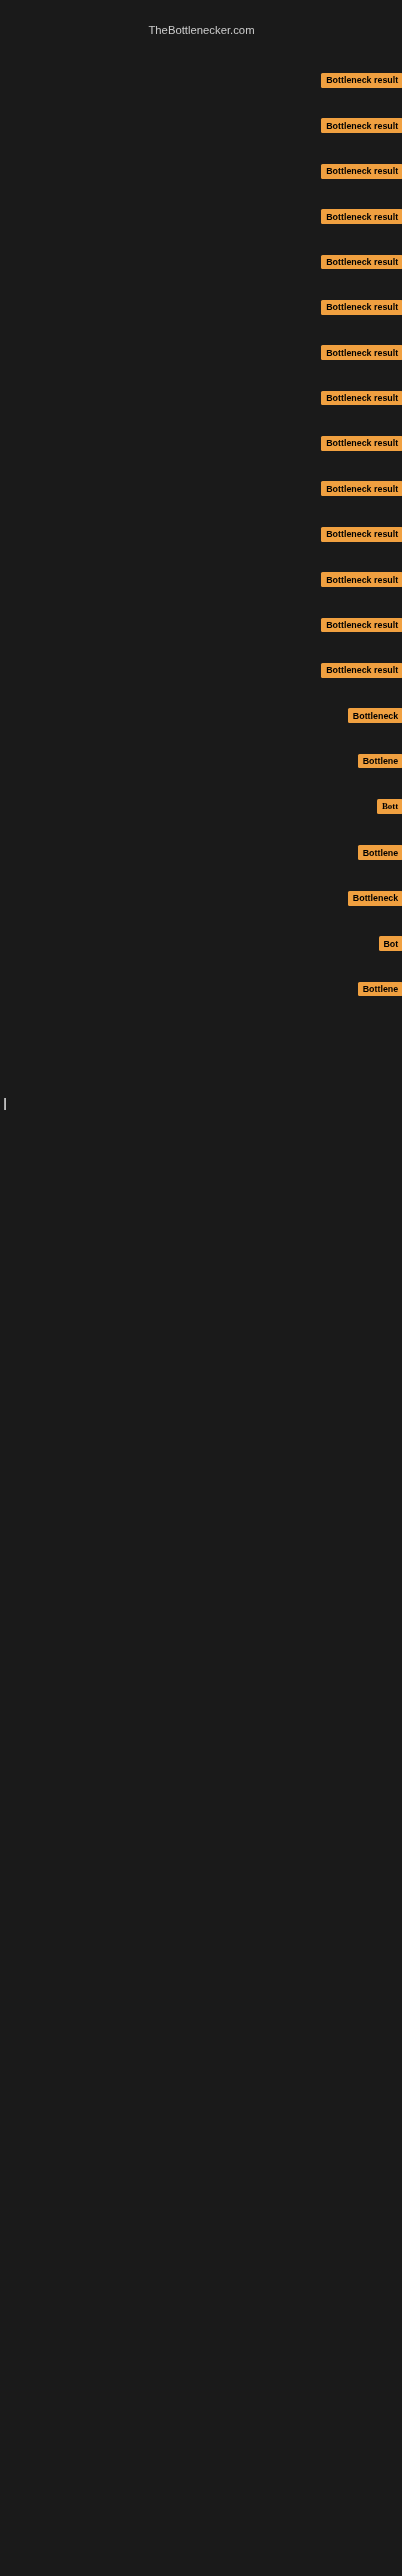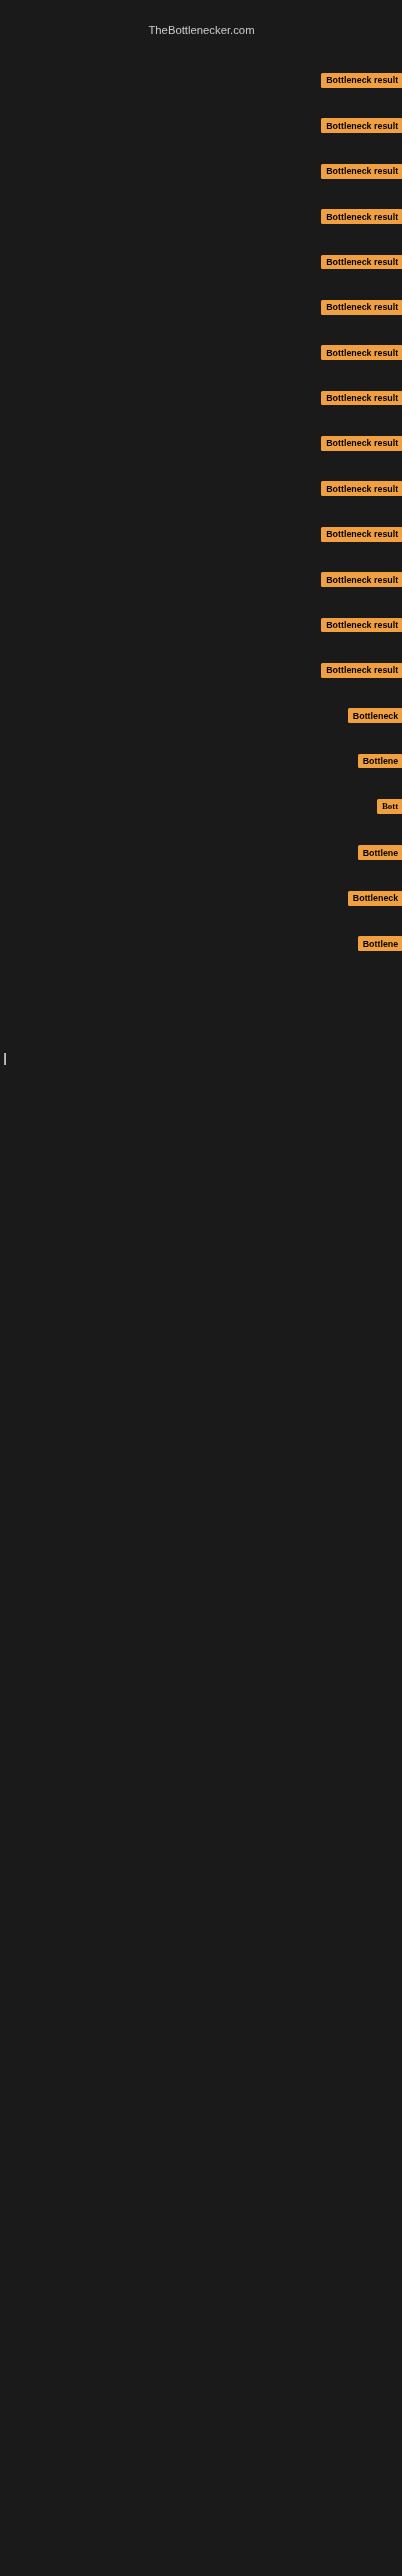--- a/index.html
+++ b/index.html
@@ -65,20 +65,21 @@
     <div class="bottleneck-item" style="padding-top: 13px; padding-bottom: 13px;"><span class="bottleneck-badge">Bottleneck result</span></div>
     <div class="bottleneck-item" style="padding-top: 13px; padding-bottom: 13px;"><span class="bottleneck-badge">Bottleneck result</span></div>
     <div class="bottleneck-item" style="padding-top: 13px; padding-bottom: 13px;"><span class="bottleneck-badge">Bottleneck result</span></div>
     <div class="bottleneck-item" style="padding-top: 13px; padding-bottom: 13px;"><span class="bottleneck-badge">Bottleneck result</span></div>
     <div class="bottleneck-item" style="padding-top: 13px; padding-bottom: 13px;"><span class="bottleneck-badge">Bottleneck result</span></div>
     <div class="bottleneck-item" style="padding-top: 13px; padding-bottom: 13px;"><span class="bottleneck-badge">Bottleneck</span></div>
     <div class="bottleneck-item" style="padding-top: 13px; padding-bottom: 13px;"><span class="bottleneck-badge">Bottlene</span></div>
     <div class="bottleneck-item" style="padding-top: 13px; padding-bottom: 13px; font-family: Liberation Serif, serif;"><span class="bottleneck-badge">Bott</span></div>
     <div class="bottleneck-item" style="padding-top: 13px; padding-bottom: 13px;"><span class="bottleneck-badge">Bottlene</span></div>
     <div class="bottleneck-item" style="padding-top: 13px; padding-bottom: 13px;"><span class="bottleneck-badge">Bottleneck</span></div>
+    <div class="bottleneck-item" style="padding-top: 13px; padding-bottom: 13px;"><span class="bottleneck-badge">Bot</span></div>
     <div class="bottleneck-item" style="padding-top: 13px; padding-bottom: 13px;"><span class="bottleneck-badge">Bottlene</span></div>
   </div>
 
 <div style="position: relative; height: 322px;">
   <span style="position: absolute; top: 81px; left: 3.2px; color: #cccccc; font-size: 13px; font-weight: bold;">|</span>
 </div>
 
 <div class="section-gap-large"></div>
 <div class="section-gap-large"></div>
 <div class="section-gap-large"></div>

